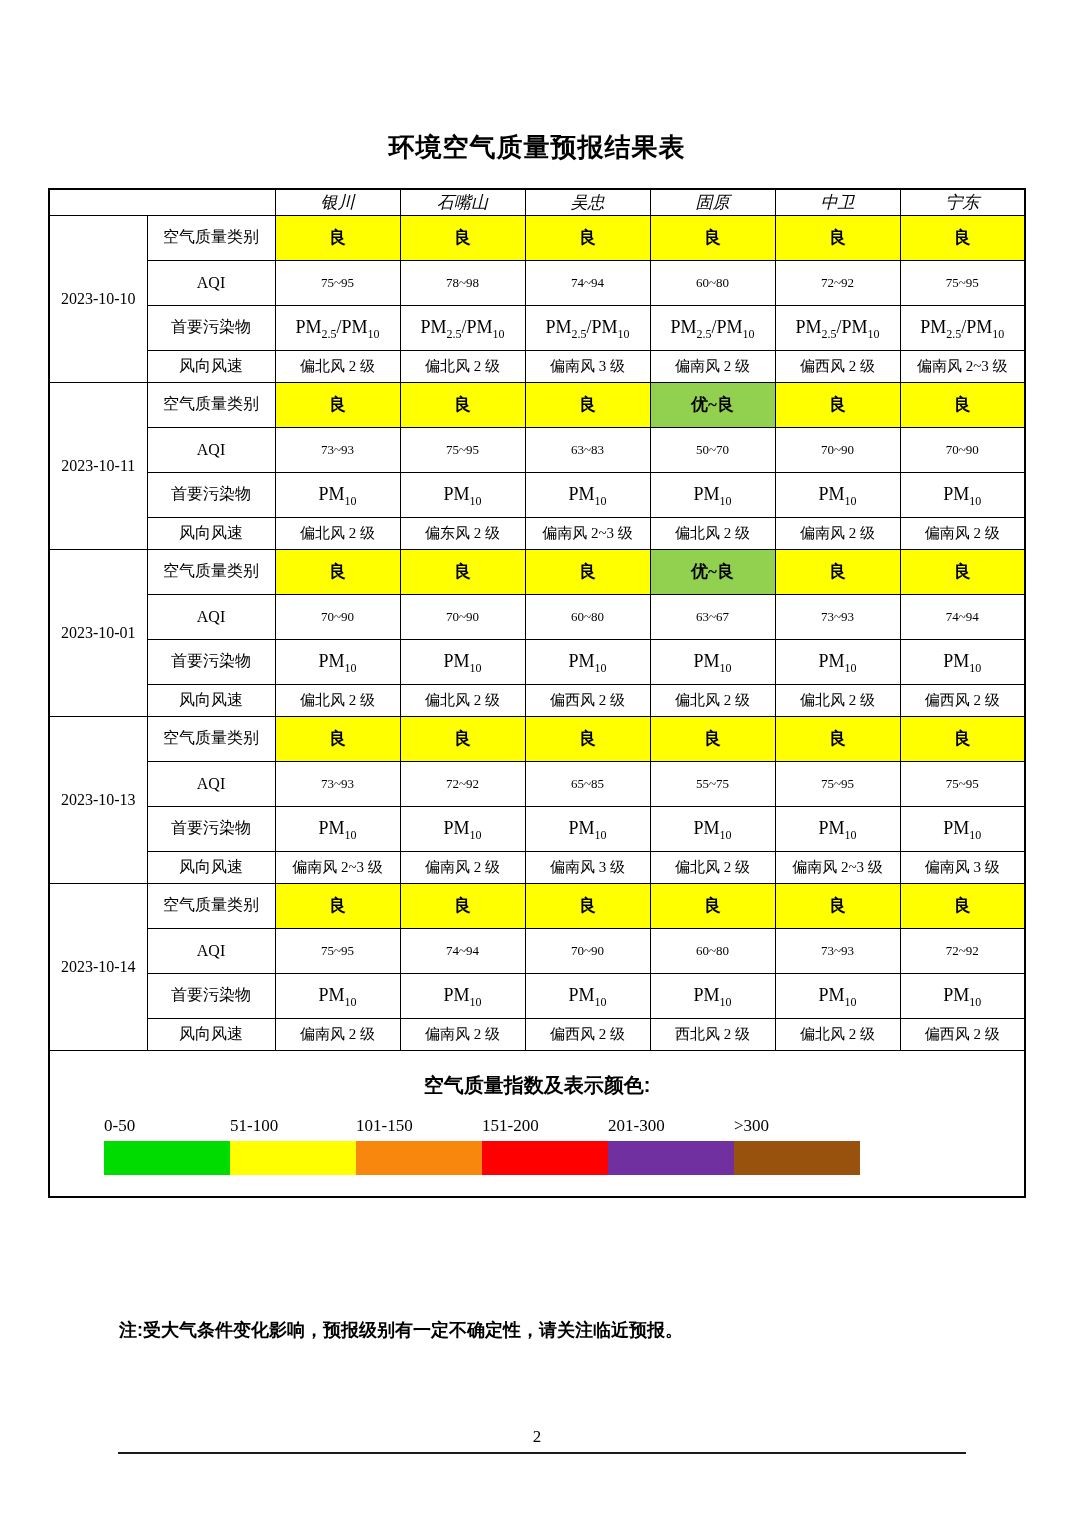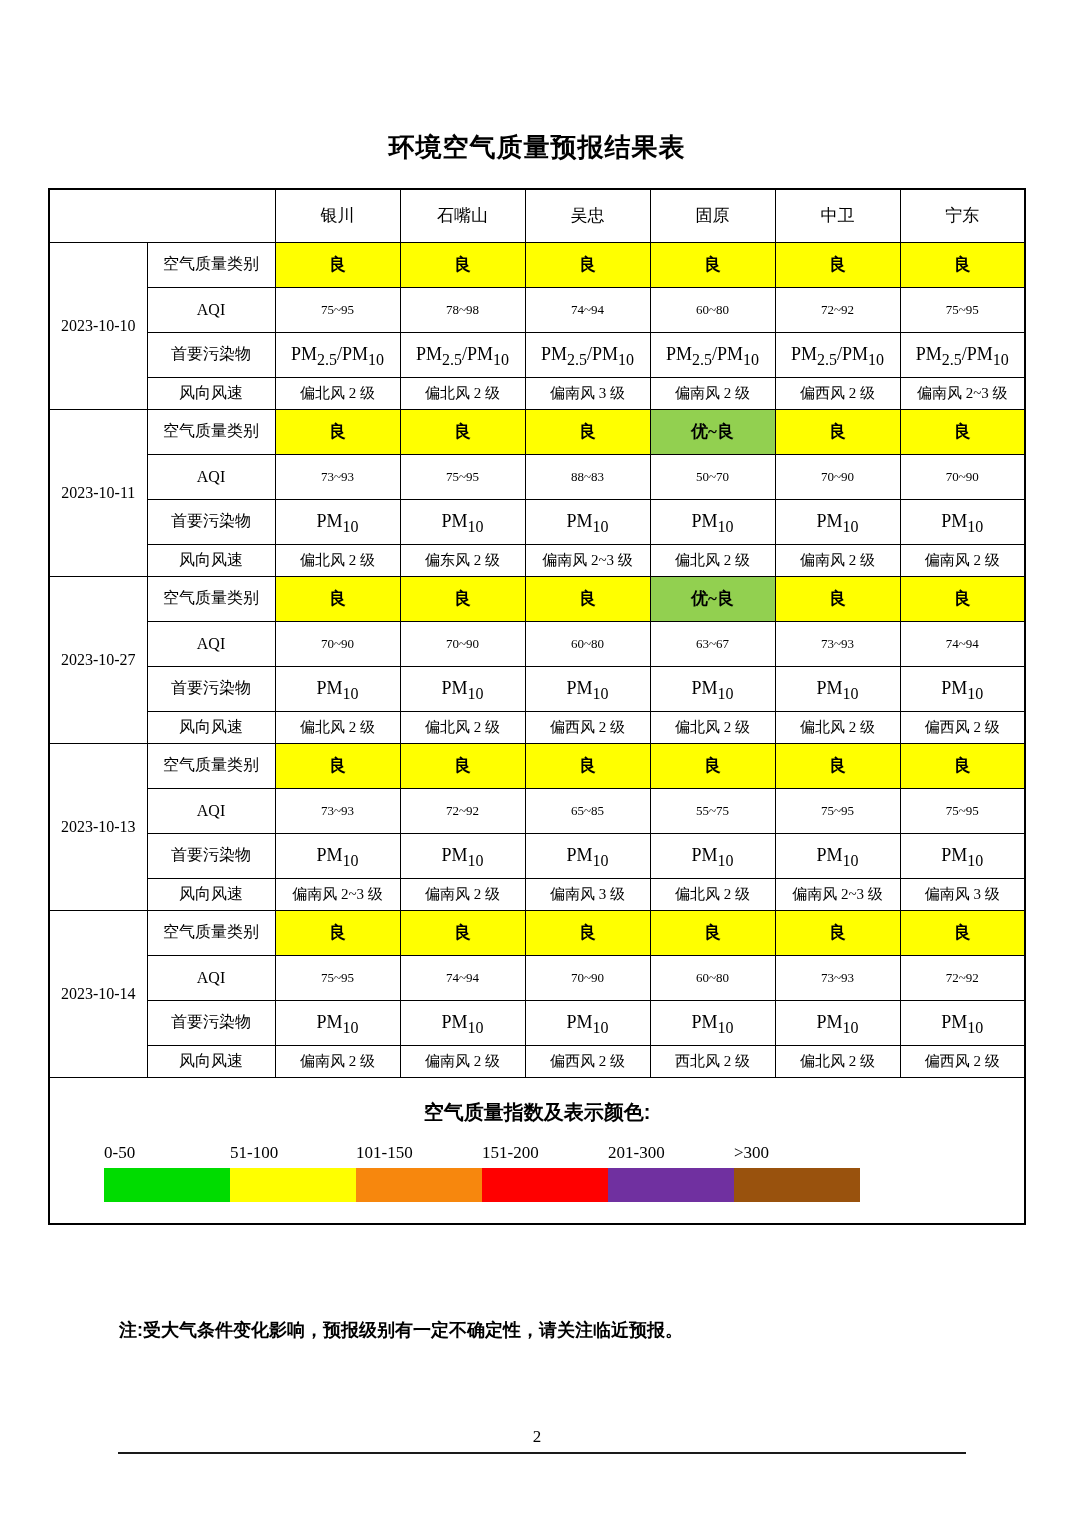--- a/index.html
+++ b/index.html
@@ -4,30 +4,30 @@
 <style>
   html,body{margin:0;padding:0;background:#fff;}
   body{width:1074px;height:1520px;font-family:"Liberation Serif",serif;color:#000;}
   .page{position:relative;width:1074px;height:1520px;background:#fff;overflow:hidden;}
   .title{position:absolute;top:130px;left:0;width:100%;text-align:center;
          font-size:26px;font-weight:bold;letter-spacing:1px;}
   table.forecast{position:absolute;top:188px;left:48px;width:978px;
          border-collapse:collapse;table-layout:fixed;border:2px solid #000;}
   .forecast th,.forecast td{border:1px solid #000;text-align:center;vertical-align:middle;
          padding:0;overflow:hidden;}
-  .forecast thead tr{height:53px;}
+  .forecast thead tr{height:26px;font-style:italic;}
   .forecast tbody tr{height:45px;}
   .forecast tbody tr.wind-row{height:32px;}
   .city-header{font-size:17px;font-weight:normal;}
   .date-cell{font-size:16px;}
   .label-cell{font-size:16px;}
   .cat-cell{font-size:17px;font-weight:bold;}
   .aqi-cell{font-size:13px;}
   .pm-cell{font-size:18px;}
-  .pm-cell sub{font-size:16px;line-height:0;text-align:right;}
+  .pm-cell sub{font-size:12px;line-height:0;text-align:right;}
   .wind-cell{font-size:15px;}
   .legend-cell{height:145px;vertical-align:top;text-align:left;padding:8px 10px;}
   .legend-title{font-size:20px;font-weight:bold;font-family:"Liberation Sans",sans-serif;}
   .legend-bar{display:flex;margin:12px 0 0 54px;}
   .legend-item{width:126px;}
   .legend-range{text-align:left;font-size:17px;height:30px;line-height:30px;}
   .legend-swatch{height:34px;width:100%;}
   .note{position:absolute;top:1318px;left:119px;font-size:18px;font-weight:bold;
         font-family:"Liberation Sans",sans-serif;}
   .page-num{position:absolute;top:1427px;left:0;width:100%;text-align:center;font-size:17px;}
@@ -107,21 +107,21 @@
           <td class="cat-cell" style="background: rgb(255, 255, 0);">良</td>
           <td class="cat-cell" style="background: rgb(255, 255, 0);">良</td>
           <td class="cat-cell" style="background: rgb(146, 208, 80);">优~良</td>
           <td class="cat-cell" style="background: rgb(255, 255, 0);">良</td>
           <td class="cat-cell" style="background: rgb(255, 255, 0);">良</td>
         </tr>
         <tr>
           <td class="label-cell">AQI</td>
           <td class="aqi-cell">73~93</td>
           <td class="aqi-cell">75~95</td>
-          <td class="aqi-cell">88~83</td>
+          <td class="aqi-cell">63~83</td>
           <td class="aqi-cell">50~70</td>
           <td class="aqi-cell">70~90</td>
           <td class="aqi-cell">70~90</td>
         </tr>
         <tr>
           <td class="label-cell">首要污染物</td>
           <td class="pm-cell">PM<sub>10</sub></td>
           <td class="pm-cell">PM<sub>10</sub></td>
           <td class="pm-cell">PM<sub>10</sub></td>
           <td class="pm-cell">PM<sub>10</sub></td>
@@ -131,21 +131,21 @@
         <tr class="wind-row">
           <td class="label-cell">风向风速</td>
           <td class="wind-cell">偏北风 2 级</td>
           <td class="wind-cell">偏东风 2 级</td>
           <td class="wind-cell">偏南风 2~3 级</td>
           <td class="wind-cell">偏北风 2 级</td>
           <td class="wind-cell">偏南风 2 级</td>
           <td class="wind-cell">偏南风 2 级</td>
         </tr>
         <tr>
-          <td rowspan="4" class="date-cell">2023-10-27</td>
+          <td rowspan="4" class="date-cell">2023-10-01</td>
           <td class="label-cell">空气质量类别</td>
           <td class="cat-cell" style="background: rgb(255, 255, 0);">良</td>
           <td class="cat-cell" style="background: rgb(255, 255, 0);">良</td>
           <td class="cat-cell" style="background: rgb(255, 255, 0);">良</td>
           <td class="cat-cell" style="background: rgb(146, 208, 80);">优~良</td>
           <td class="cat-cell" style="background: rgb(255, 255, 0);">良</td>
           <td class="cat-cell" style="background: rgb(255, 255, 0);">良</td>
         </tr>
         <tr>
           <td class="label-cell">AQI</td>

